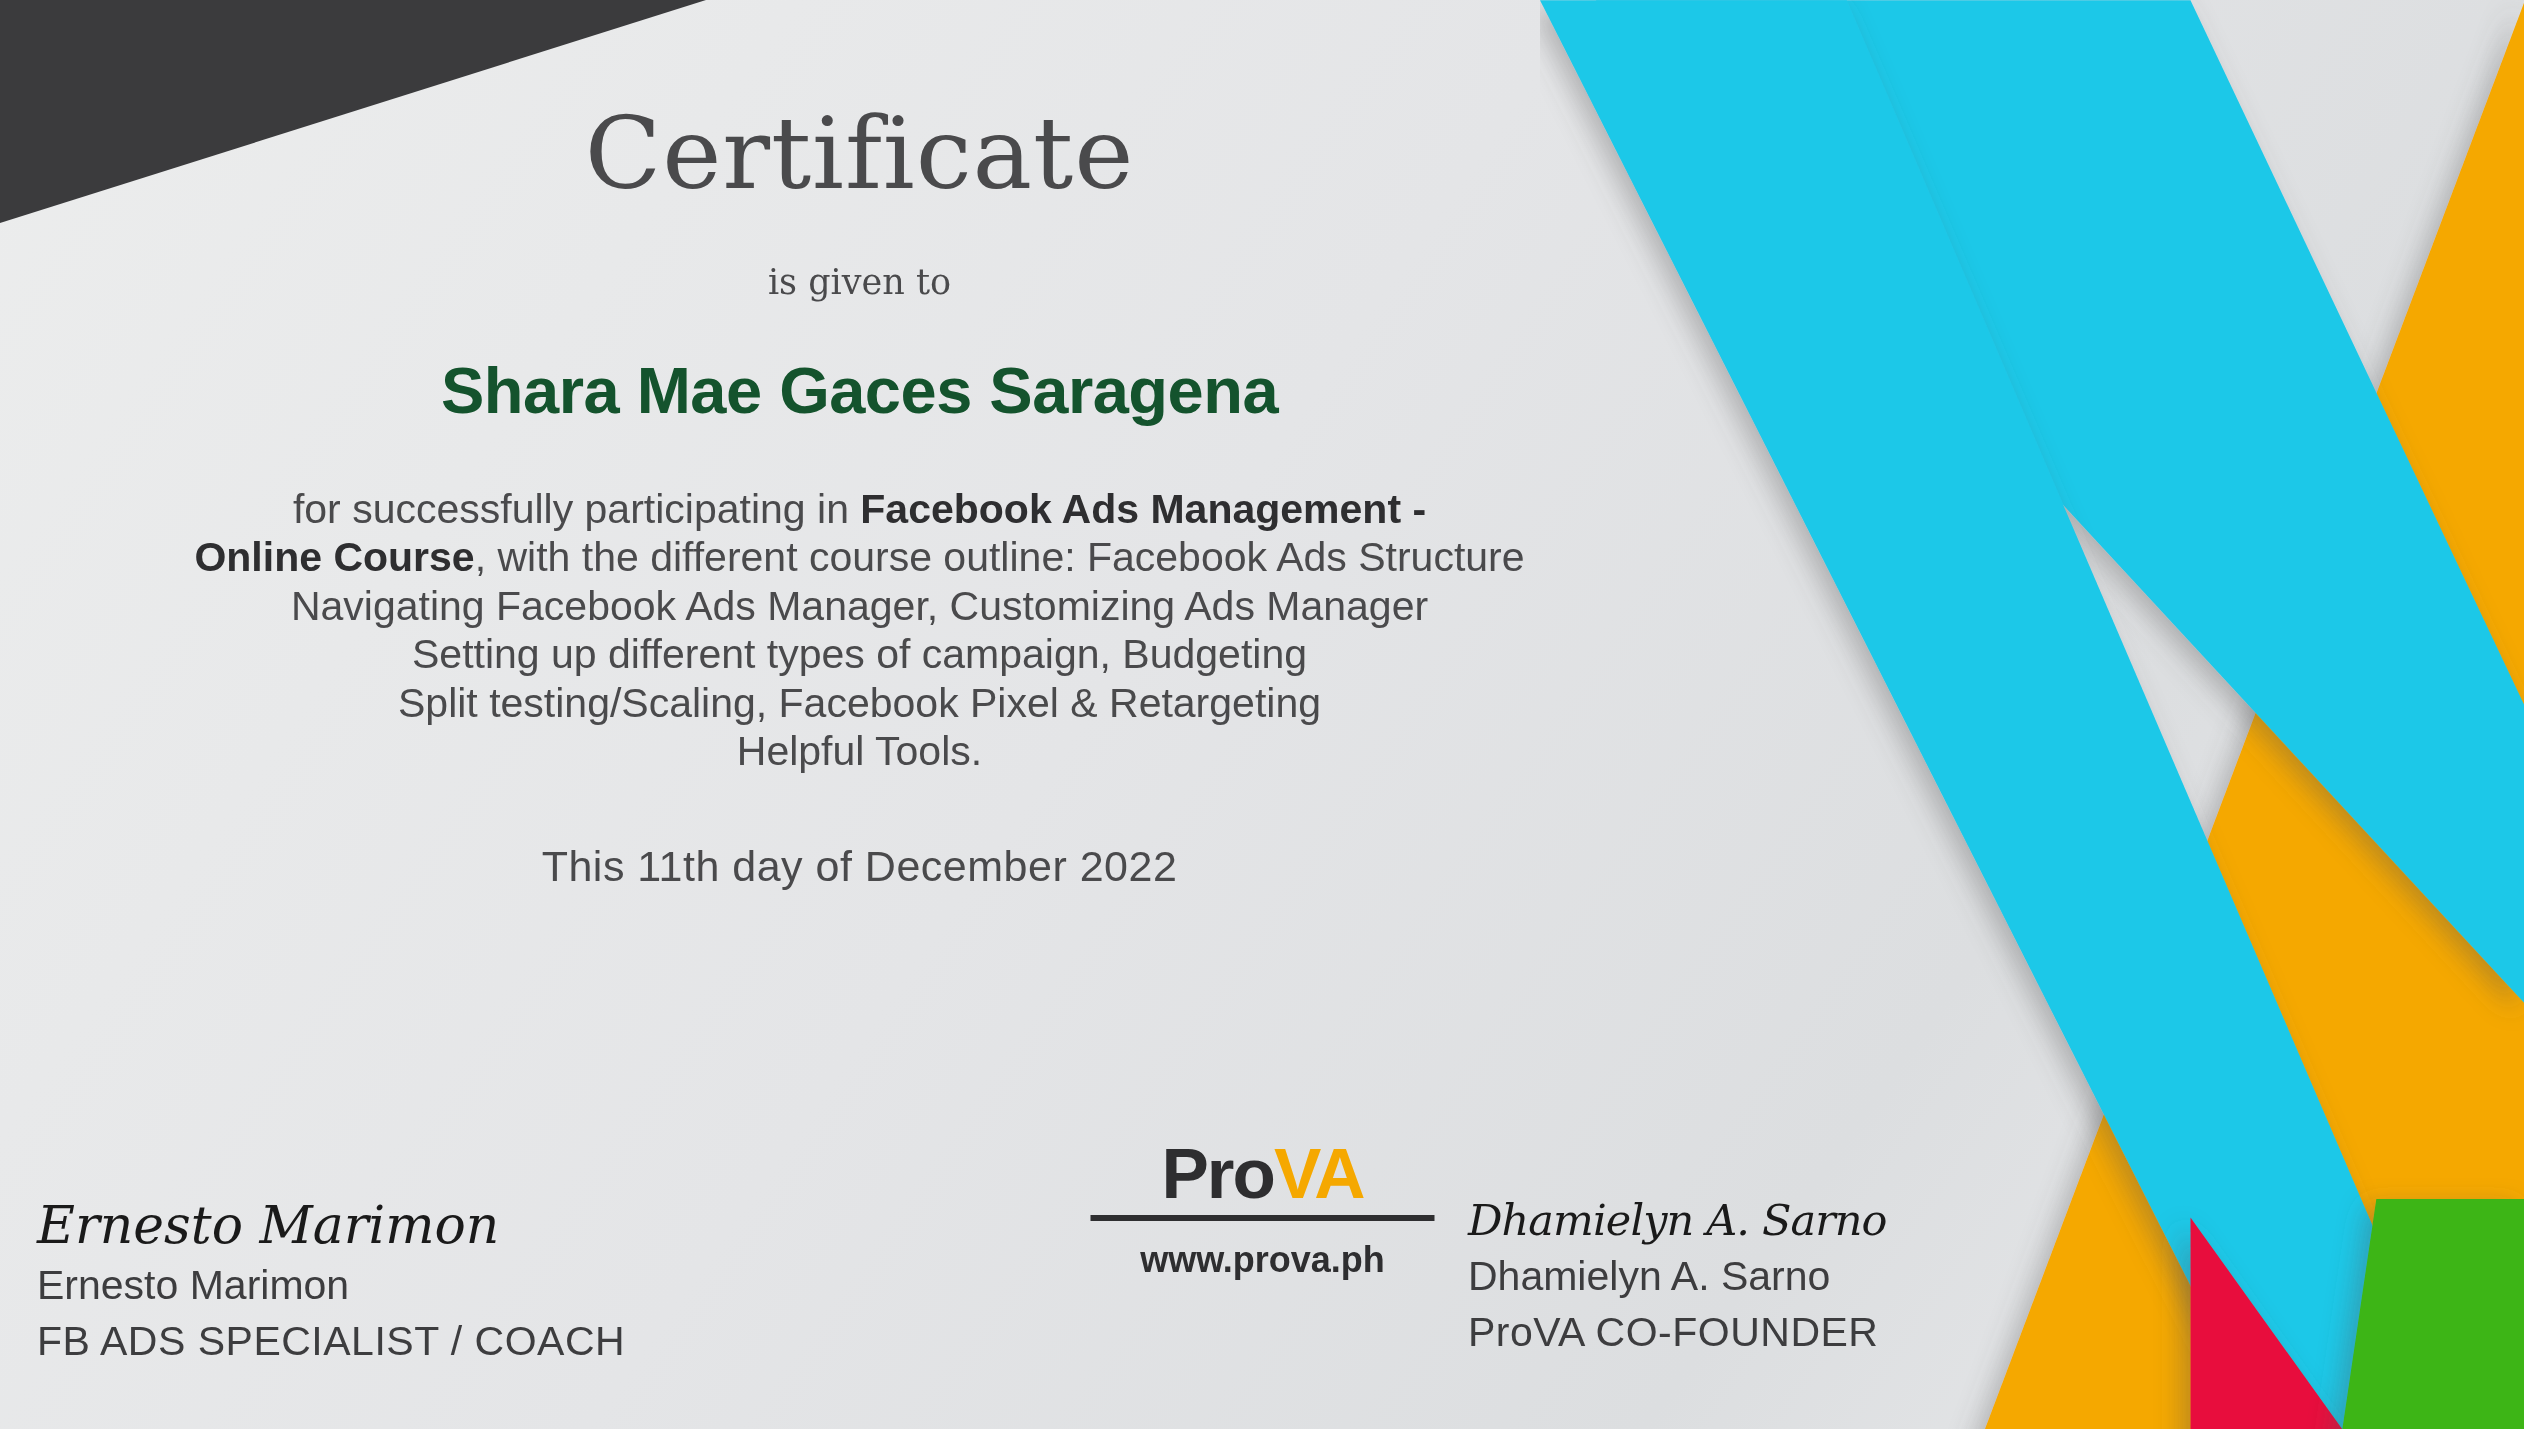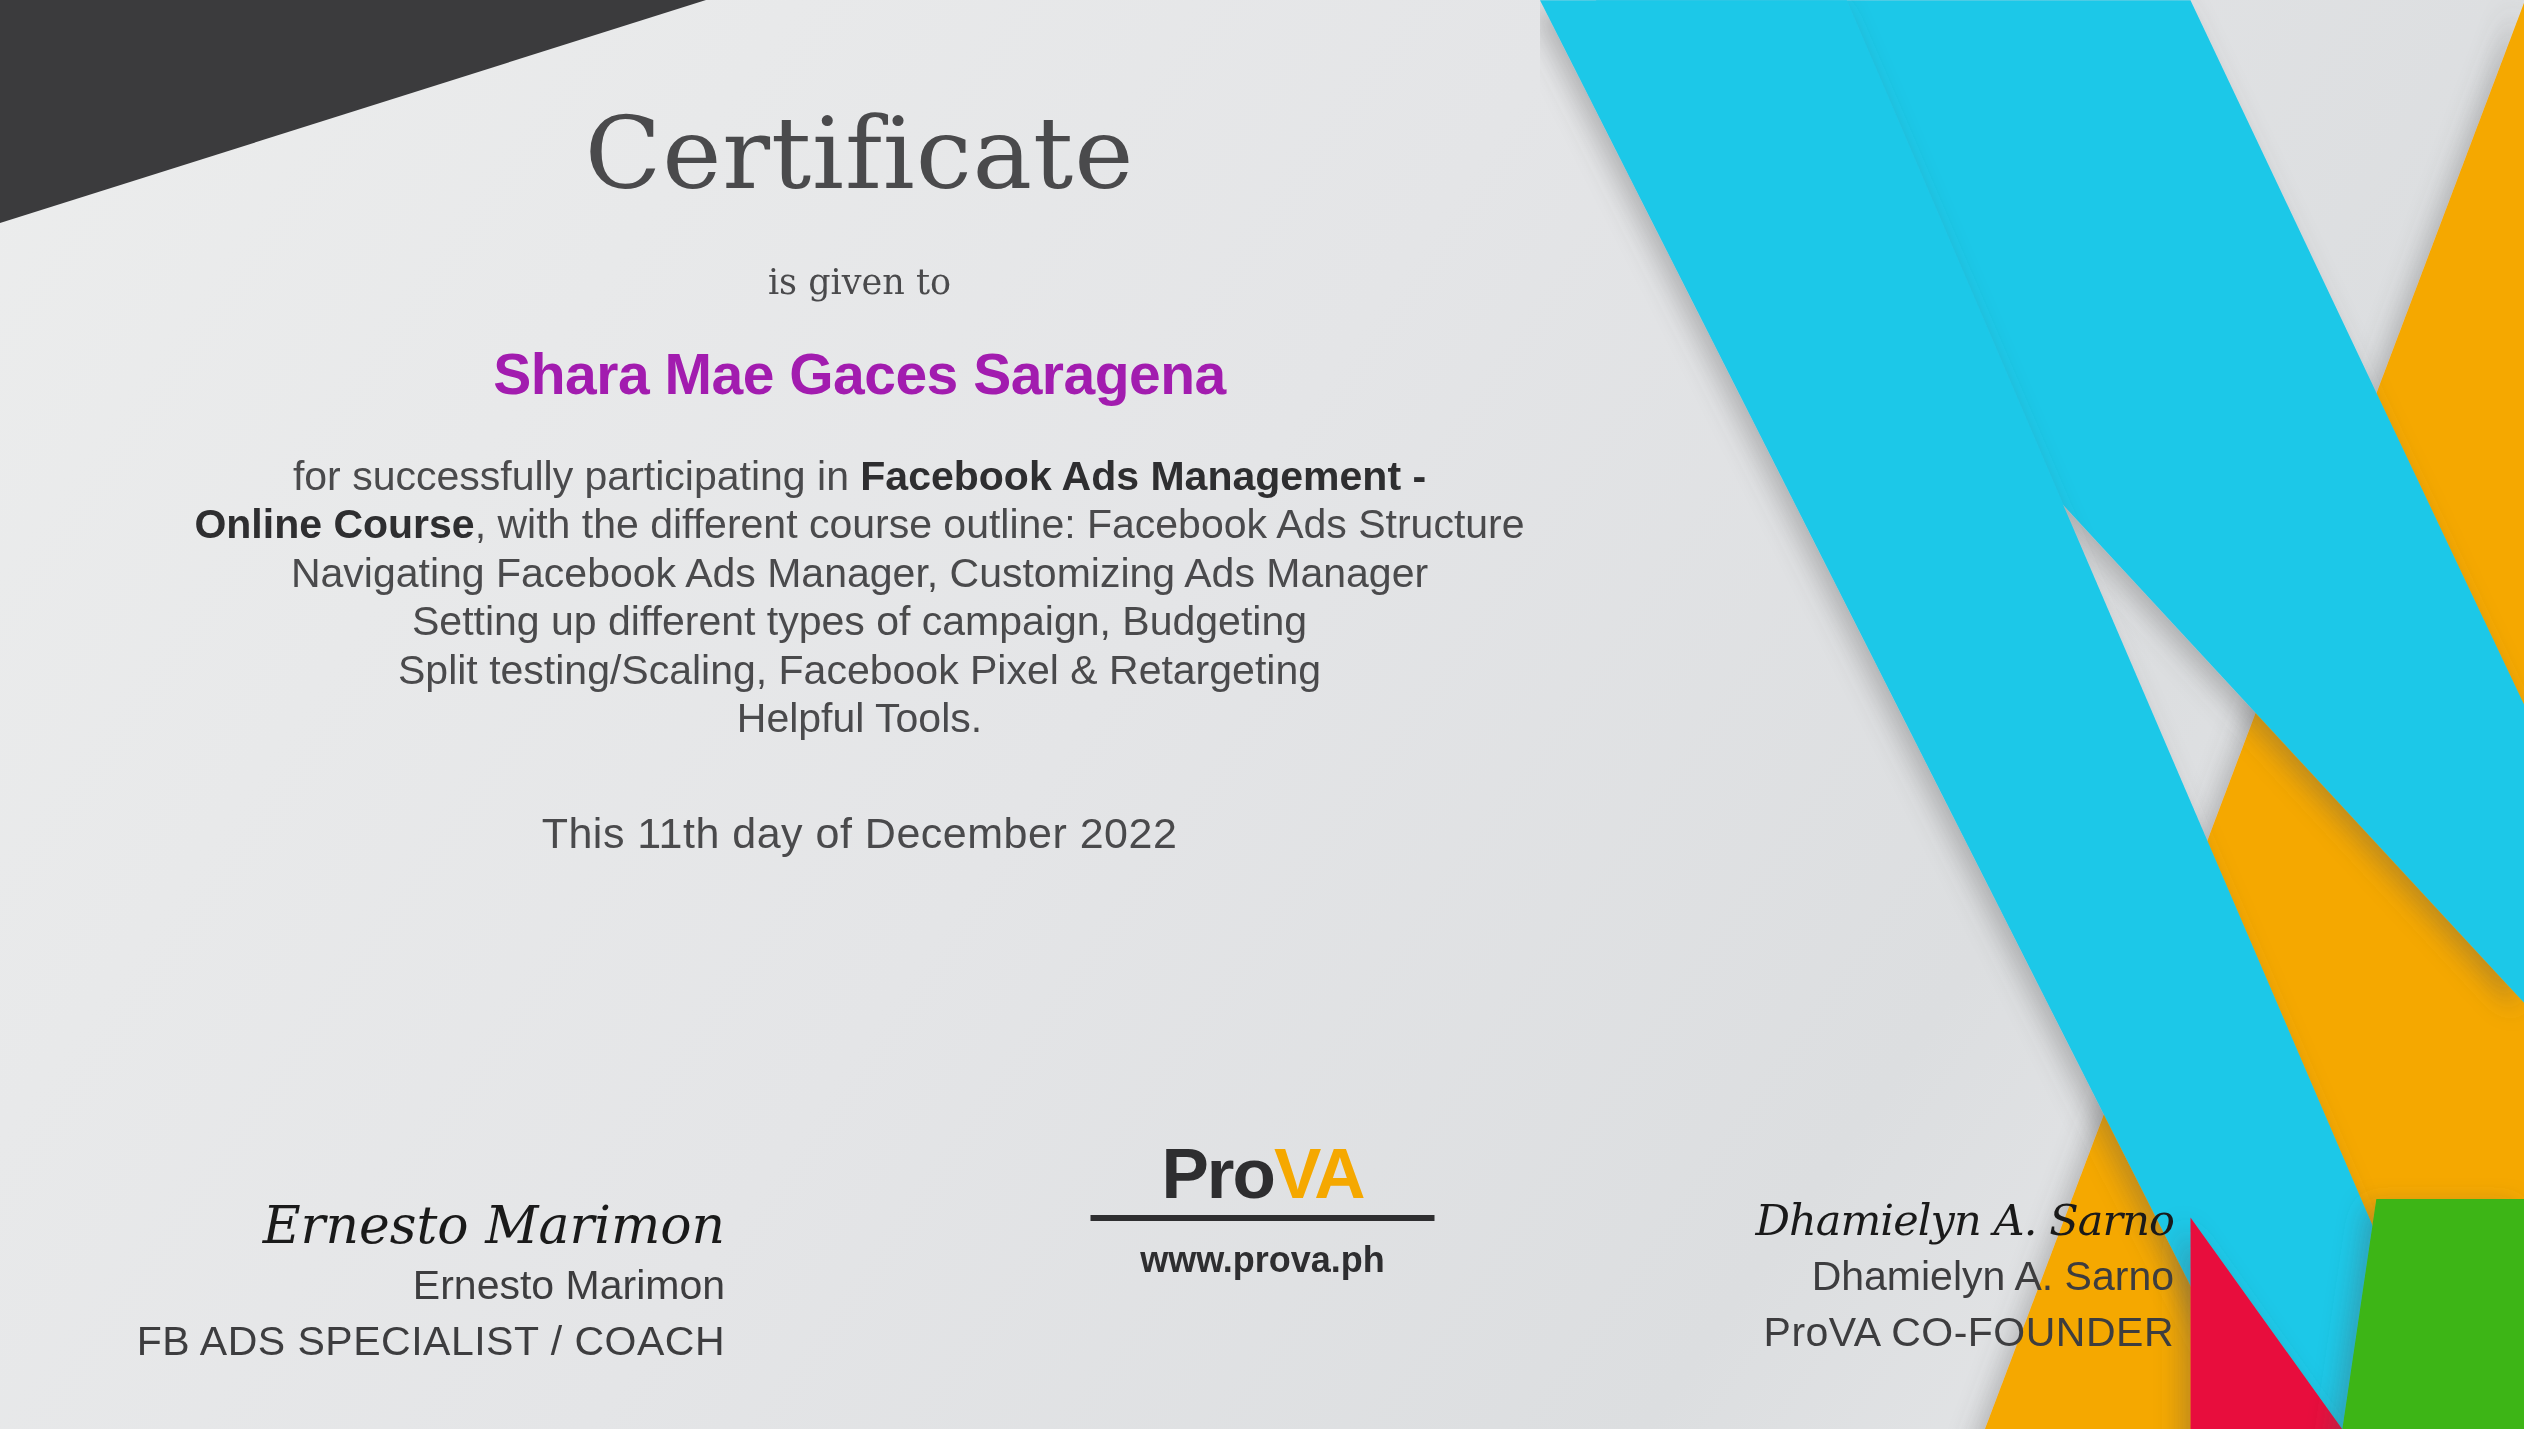--- a/index.html
+++ b/index.html
@@ -80,25 +80,25 @@
     letter-spacing: 0.5px;
   }
   .given-to {
     margin: 0;
     padding-top: 58px;
     font-family: "DejaVu Serif", serif;
     font-size: 35px;
     color: #4a4a4c;
   }
   .recipient {
-    margin: 0;
+    margin: 12px;
     padding-top: 39px;
-    font-size: 57px;
-    font-weight: 700;
-    color: #a21caf;
+    font-size: 65px;
+    font-weight: 700;
+    color: #14532d;
     letter-spacing: -0.5px;
   }
   .body-text {
     margin: 0 auto;
     padding-top: 45px;
     width: 1598px;
     font-size: 41px;
     line-height: 1.18;
     color: #4a4a4c;
   }
@@ -145,21 +145,21 @@
   .logo-url {
     margin-top: 18px;
     font-size: 36px;
     font-weight: 700;
     color: #2e2e30;
   }
 
   
   .sig {
     position: absolute;
-    text-align: right;
+    text-align: left;
     color: #3d3d3f;
   }
   .sig-left { left: 37px; top: 1199px; width: 688px; }
   .sig-right { left: 1468px; top: 1199px; width: 706px; }
   .sig-script {
     font-family: "DejaVu Serif", serif;
     font-style: italic;
     font-size: 52px;
     color: #1a1a1a;
     line-height: 1;

